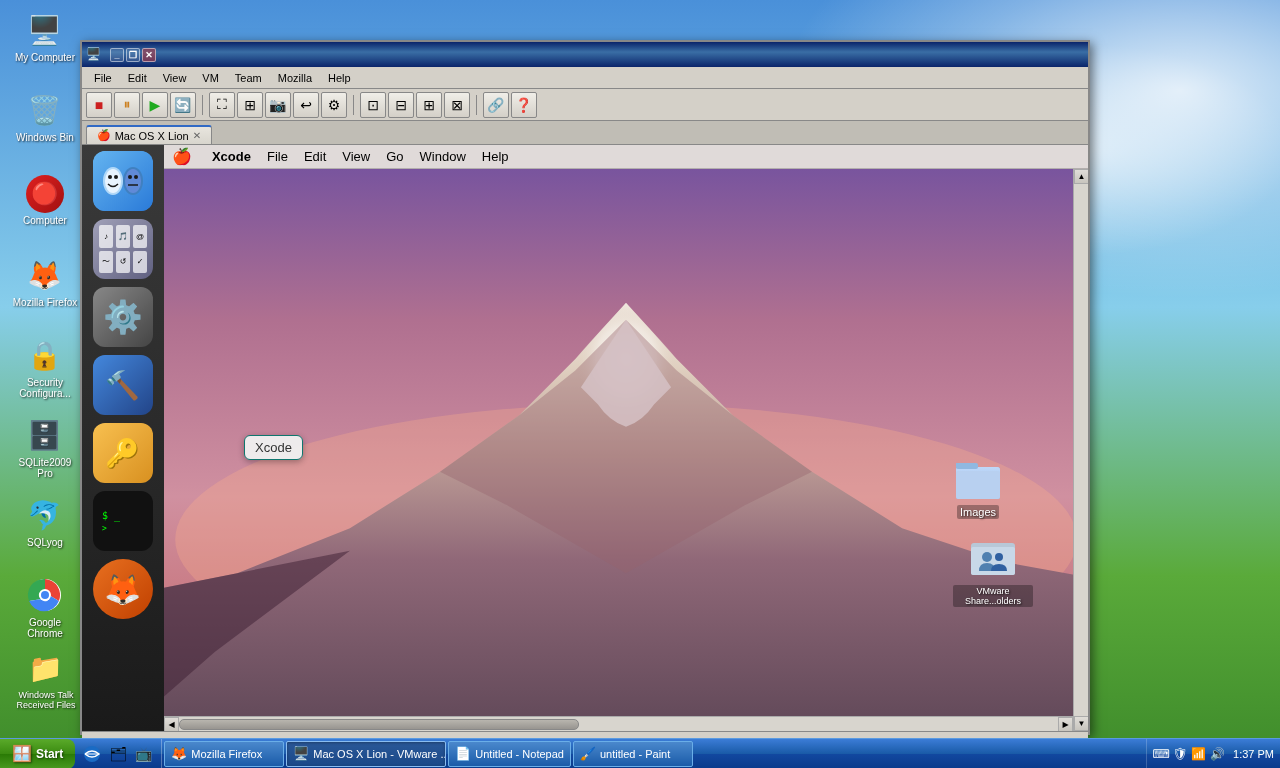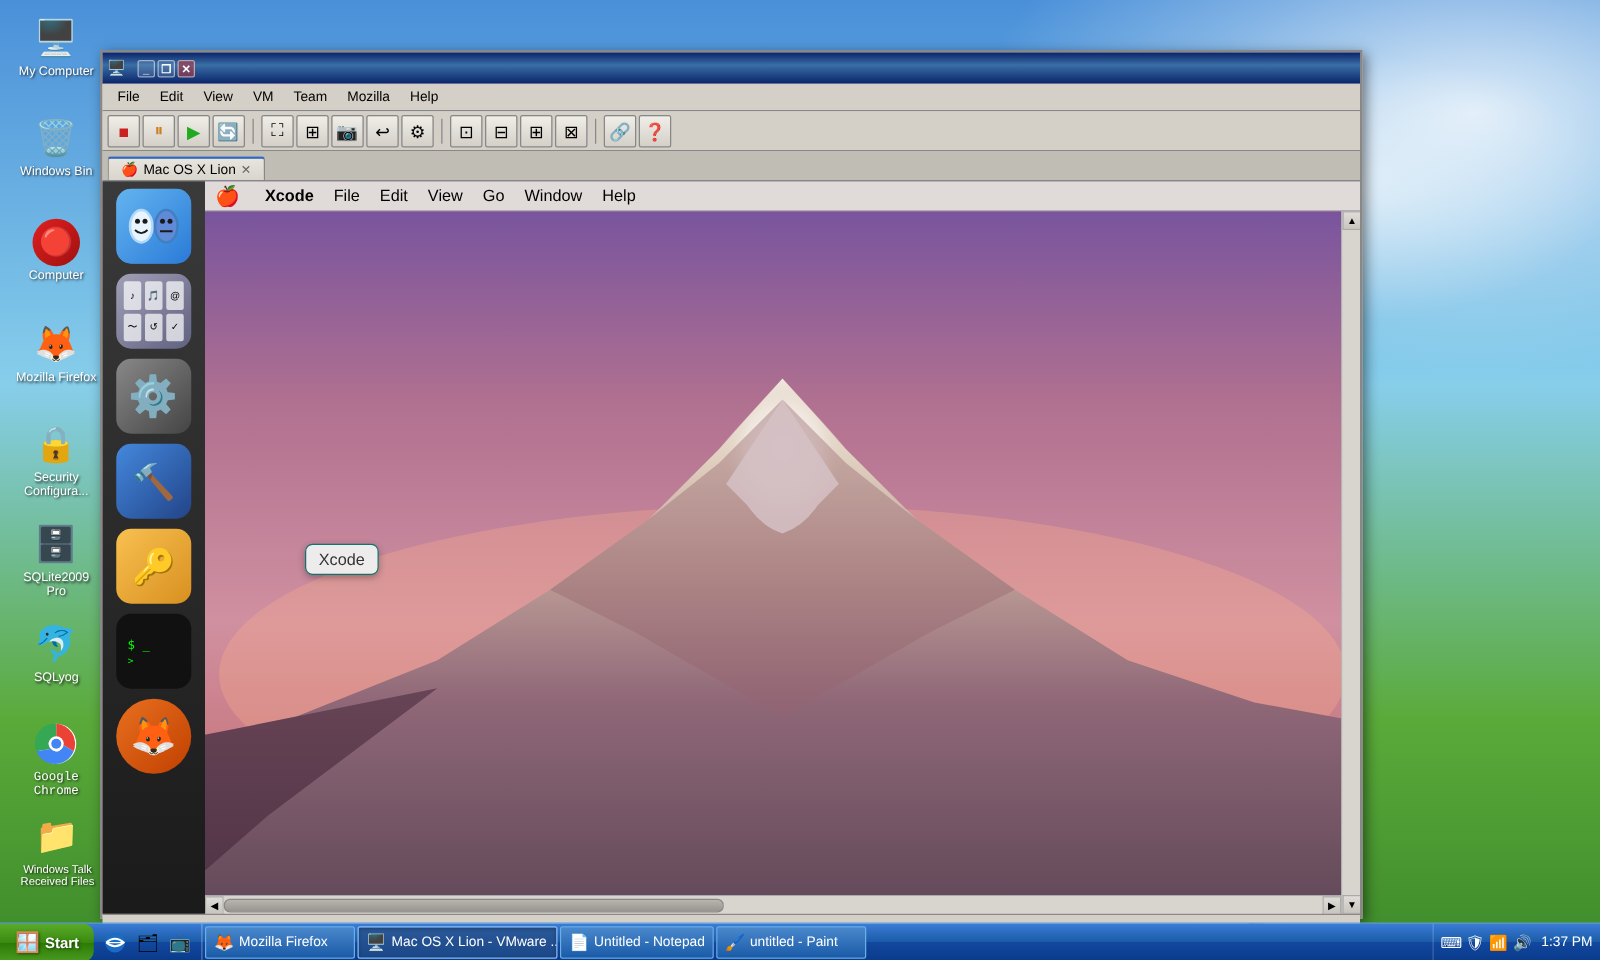--- a/index.html
+++ b/index.html
@@ -557,21 +557,20 @@
     #sqlyog-desktop {
       position: absolute;
       top: 495px;
       left: 10px;
     }
 
     #chrome-desktop {
       position: absolute;
       top: 575px;
       left: 10px;
-      font-family: Liberation Mono, monospace;
     }
 
     #googletalk-desktop {
       position: absolute;
       top: 648px;
       left: 10px;
     }
 
     
     .dock-icon-finder {
@@ -870,21 +869,49 @@
             <path d="M280 290 L350 240 L400 200 L445 155 L490 200 L540 240 L610 290 L550 320 L445 380 L340 320 Z" fill="rgba(150,100,110,0.4)"></path>
 
             <path d="M80 450 L0 520 L0 400 L200 360 Z" fill="rgba(60,30,50,0.5)"></path>
           </svg>
         </div>
 
         <div class="xcode-tooltip">
           <span>Xcode</span>
         </div>
 
-
+        <div class="mac-desktop-icon" style="position:absolute; right: 70px; top: 310px;">
+          <svg class="mac-icon-img" viewBox="0 0 48 48">
+            <rect x="2" y="12" width="44" height="32" rx="3" fill="#a0c8f0"></rect>
+            <rect x="2" y="12" width="44" height="32" rx="3" fill="url(#folderGrad)"></rect>
+            <defs>
+              <linearGradient id="folderGrad" x1="0" y1="0" x2="0" y2="1">
+                <stop offset="0%" stop-color="#c0d8f8"></stop>
+                <stop offset="100%" stop-color="#8ab8e8"></stop>
+              </linearGradient>
+            </defs>
+            <rect x="2" y="16" width="44" height="28" rx="2" fill="#b8d0f0"></rect>
+            <path d="M2 8 Q8 8 10 12 L2 12 Z" fill="#90b8e0"></path>
+            <rect x="2" y="8" width="22" height="6" rx="2" fill="#90b8e0"></rect>
+          </svg>
+          <span class="mac-icon-label">Images</span>
+        </div>
+
+        <div class="mac-desktop-icon" style="position:absolute; right: 55px; top: 390px;">
+          <svg class="mac-icon-img" viewBox="0 0 48 48">
+            <rect x="2" y="8" width="44" height="32" rx="3" fill="#b8c8d8"></rect>
+            <rect x="2" y="12" width="44" height="28" rx="2" fill="#c8d8e8"></rect>
+
+            <circle cx="18" cy="22" r="5" fill="#5080b0"></circle>
+            <path d="M10 36 Q10 28 18 28 Q26 28 26 36" fill="#5080b0"></path>
+            <circle cx="30" cy="22" r="4" fill="#3060a0"></circle>
+            <path d="M22 36 Q22 29 30 29 Q38 29 38 36" fill="#3060a0"></path>
+          </svg>
+          <span class="mac-icon-label" style="font-size:9px;">VMware Share...olders</span>
+        </div>
 
         <div class="mac-vscrollbar">
           <div class="scroll-arrow">▲</div>
           <div class="scroll-track"></div>
           <div class="scroll-arrow">▼</div>
         </div>
 
         <div id="mac-hscrollbar">
           <div class="scroll-arrow-h">◀</div>
           <div class="scroll-track-h">

